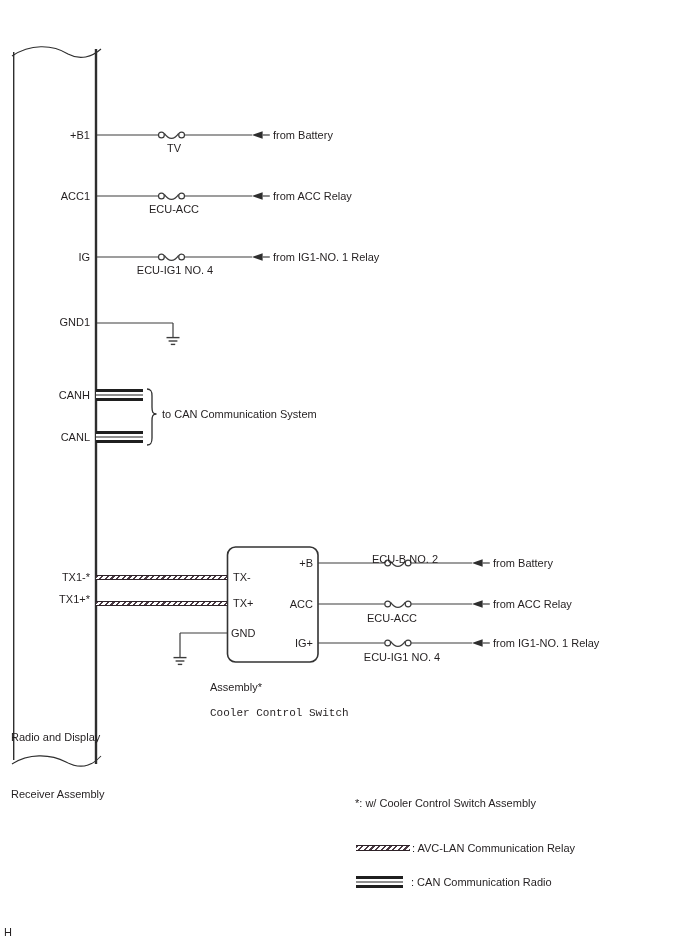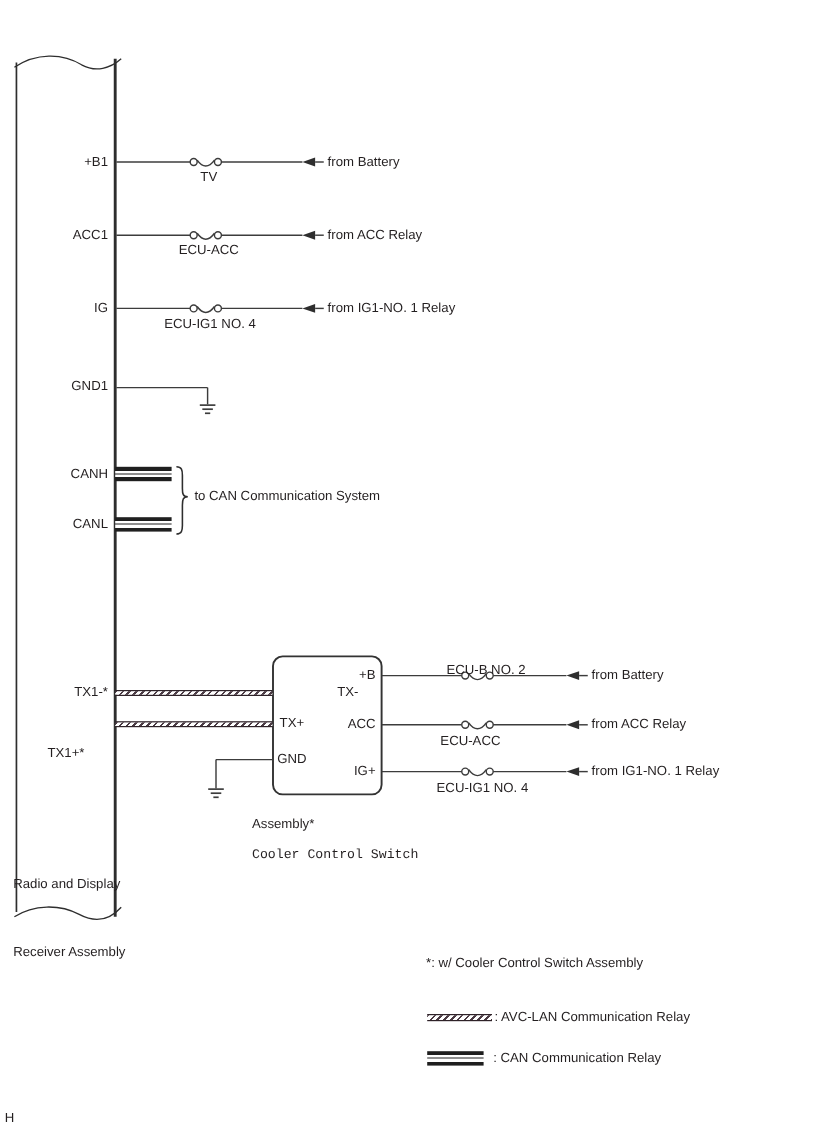--- a/index.html
+++ b/index.html
@@ -141,32 +141,32 @@
   <div class="avc-band" style="left:96px;top:574.5px;width:131px;"></div>
   <div class="avc-band" style="left:96px;top:600.5px;width:131px;"></div>
 
   <span class="t pin" style="top:128.5px;">+B1</span>
   <span class="t pin" style="top:189.5px;">ACC1</span>
   <span class="t pin" style="top:250.5px;">IG</span>
   <span class="t pin" style="top:316px;">GND1</span>
   <span class="t pin" style="top:388.5px;">CANH</span>
   <span class="t pin" style="top:430.5px;">CANL</span>
   <span class="t pin" style="top:571px;">TX1-*</span>
-  <span class="t pin" style="top:622px;text-align:center;">TX1+*</span>
+  <span class="t pin" style="top:593px;">TX1+*</span>
 
   <span class="t fuse-label" style="left:104px;top:142px;">TV</span>
   <span class="t fuse-label" style="left:104px;top:203px;">ECU-ACC</span>
   <span class="t fuse-label" style="left:105px;top:264px;">ECU-IG1 NO. 4</span>
   <span class="t" style="left:273px;top:128.5px;">from Battery</span>
   <span class="t" style="left:273px;top:189.5px;">from ACC Relay</span>
   <span class="t" style="left:273px;top:250.5px;">from IG1-NO. 1 Relay</span>
 
   <span class="t" style="left:162px;top:407.5px;text-align:right;">to CAN Communication System</span>
 
-  <span class="t" style="left:233px;top:571px;margin-left:48px;">TX-</span>
+  <span class="t" style="left:233px;top:571px;">TX-</span>
   <span class="t" style="left:233px;top:597px;">TX+</span>
   <span class="t" style="left:231px;top:626.5px;">GND</span>
   <span class="t rpin" style="top:556.5px;">+B</span>
   <span class="t rpin" style="top:598px;">ACC</span>
   <span class="t rpin" style="top:636.5px;">IG+</span>
 
   <span class="t" style="left:210px;top:707px;font-family:Liberation Mono, monospace;">Cooler Control Switch</span>
   <span class="t" style="left:210px;top:680.5px;">Assembly*</span>
 
   <span class="t fuse-label" style="left:335px;top:553px;">ECU-B NO. 2</span>
@@ -176,16 +176,16 @@
   <span class="t" style="left:493px;top:597.5px;">from ACC Relay</span>
   <span class="t" style="left:493px;top:636.5px;">from IG1-NO. 1 Relay</span>
 
   <span class="t" style="left:11px;top:731px;text-align:center;">Radio and Display</span>
   <span class="t" style="left:11px;top:787.5px;text-align:right;">Receiver Assembly</span>
 
   <span class="t" style="left:355px;top:797px;">*: w/ Cooler Control Switch Assembly</span>
   <div class="avc-band" style="left:356px;top:845px;width:54px;"></div>
   <span class="t" style="left:412px;top:842px;">: AVC-LAN Communication Relay</span>
   <div class="can-band" style="left:356px;top:876px;width:47px;"></div>
-  <span class="t" style="left:411px;top:876px;">: CAN Communication Relay</span>
+  <span class="t" style="left:411px;top:876px;">: CAN Communication Radio</span>
 
   <span class="t" style="left:4px;top:926px;">H</span>
 </div>
 
 </body></html>

